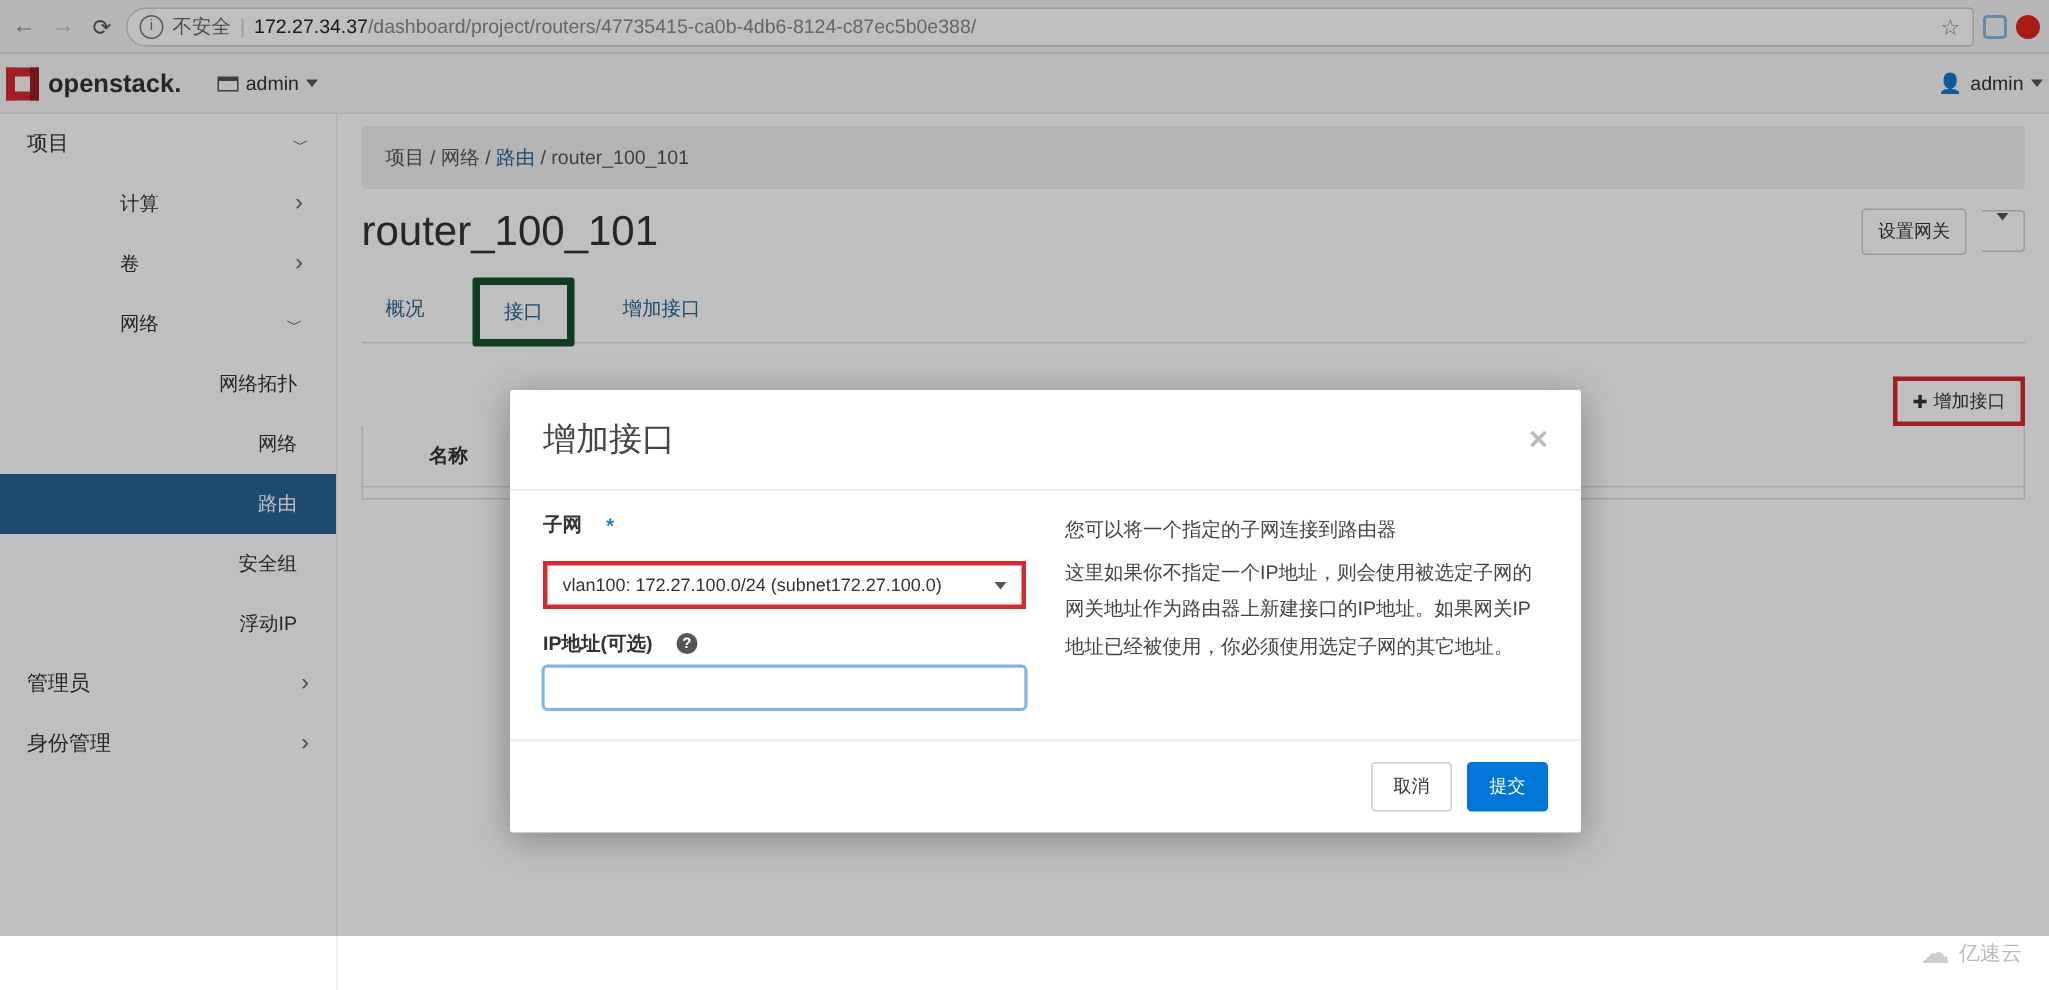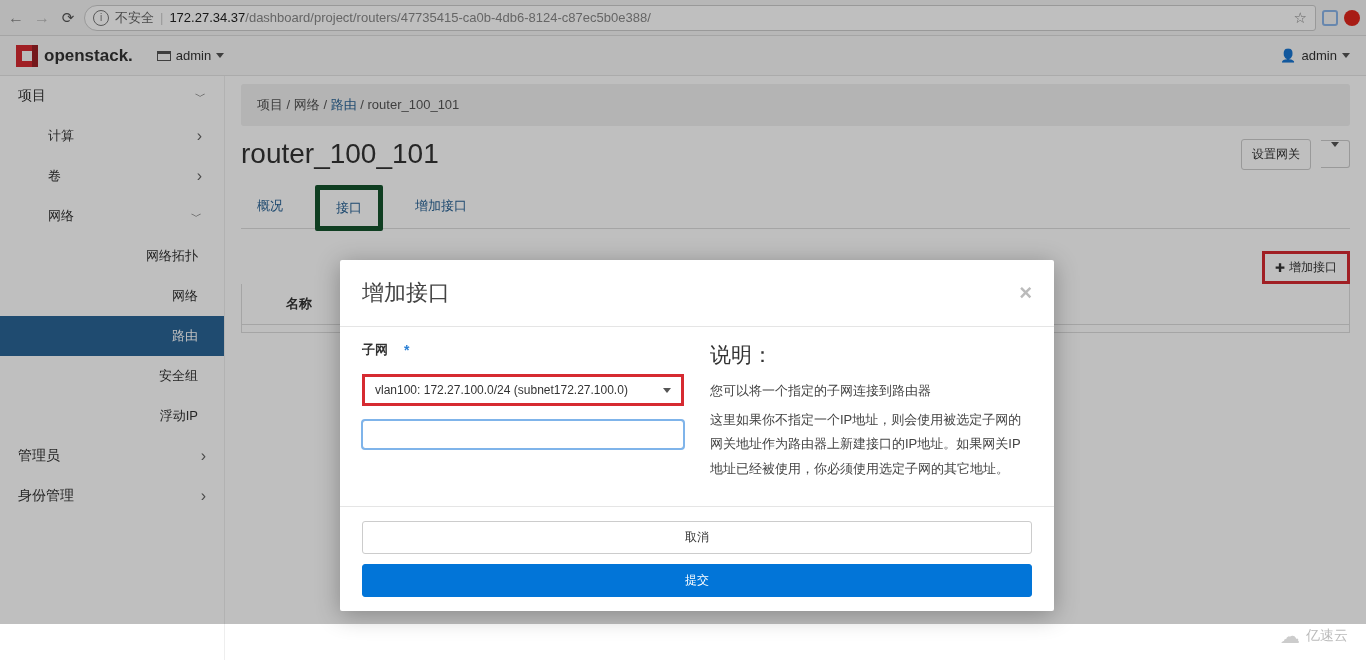--- a/index.html
+++ b/index.html
@@ -9,39 +9,39 @@
 .nav-arrow.disabled{color:#bbb;}
 .reload { width:20px; height:20px; color:#555; display:flex; align-items:center; justify-content:center; font-size:15px;}
 .url-bar { flex:1; height:26px; border:1px solid #ccc; border-radius:13px 3px 3px 13px; background:#fff; display:flex; align-items:center; padding:0 8px; gap:6px; font-size:13px; color:#333;}
 .info-icn{width:16px;height:16px;border:1px solid #777;border-radius:50%;display:flex;align-items:center;justify-content:center;font-size:10px;color:#777;}
 .insecure{color:#666;}
 .url-text{flex:1;color:#222;}
 .url-text .faded{color:#888;}
 .star{color:#888; font-size:15px;}
 .ext-icn{width:16px;height:16px;display:inline-block;border-radius:50%;}
 
-.topbar { height:40px; background:#f8f8f8; border-bottom:1px solid #e5e5e5; display:flex; align-items:center; padding:0 16px; gap:16px;}
+.topbar { height:40px; background:#f8f8f8; border-bottom:1px solid #e5e5e5; display:flex; align-items:center; padding:0 4px; gap:16px;}
 .os-logo{display:flex;align-items:center;gap:6px;font-weight:bold;font-size:17px;color:#333;}
 .os-mark{width:22px;height:22px;position:relative;}
 .os-mark span{position:absolute;background:#d62a31;}
 .os-mark .a{left:0;top:0;width:6px;height:22px;}
 .os-mark .b{left:0;top:0;width:22px;height:6px;}
 .os-mark .c{left:0;bottom:0;width:22px;height:6px;}
 .os-mark .d{right:0;top:0;width:6px;height:22px;background:#9c2126;}
 .proj-sel{display:flex;align-items:center;gap:5px;padding:4px 8px;color:#333;}
 .domain-icn{width:14px;height:10px;border:1px solid #555;border-top-width:3px;}
 .caret{width:0;height:0;border-left:4px solid transparent;border-right:4px solid transparent;border-top:5px solid #555;}
 .spacer{flex:1;}
 .user-sel{display:flex;align-items:center;gap:5px;color:#333;}
 
 .layout{display:flex;height:584px;}
 .sidebar{width:225px;background:#fff;border-right:1px solid #eee;}
 .sb-item{display:flex;align-items:center;justify-content:space-between;padding:11px 18px;color:#333;cursor:pointer;}
 .sb-item.l1{font-size:14px;}
-.sb-item.l2{padding-left:48px;padding-right:22px;gap:12px;}
+.sb-item.l2{padding-left:80px;padding-right:22px;gap:12px;}
 .sb-item.l3{padding-left:0;padding-right:26px;justify-content:flex-end;}
 .sb-item.active{background:#2a6496;color:#fff;}
 .chev{font-size:11px;color:#666;}
 .chev.down::before{content:"﹀";}
 .chev.right::before{content:"›";font-size:16px;}
 
 .main{flex:1;padding:8px 16px;position:relative;}
 .crumb{background:#f0f0f0;border-radius:3px;padding:12px 16px;color:#555;font-size:13px;}
 .crumb a{color:#2a6496;text-decoration:none;}
 .title-row{display:flex;align-items:center;margin-top:12px;gap:10px;}
@@ -65,21 +65,21 @@
 .modal-close{color:#bbb;font-size:22px;cursor:pointer;font-weight:bold;}
 .modal-body{display:flex;padding:14px 22px 20px;gap:26px;}
 .mcol{flex:1;}
 .flabel{font-size:13px;font-weight:bold;color:#333;display:flex;align-items:center;gap:16px;margin-bottom:6px;}
 .req{color:#2a7fd4;font-size:14px;}
 .help-icn{width:14px;height:14px;border-radius:50%;background:#555;color:#fff;font-size:10px;display:flex;align-items:center;justify-content:center;font-weight:bold;}
 .sel{border:3px solid #d62a31;padding:6px 10px;display:flex;align-items:center;justify-content:space-between;font-size:12px;color:#333;width:100%;background:#fff;margin-top:15px;}
 .inp{border:1px solid #ccc;border-radius:3px;padding:6px 8px;width:100%;outline:2px solid #7fb4ea;outline-offset:-1px;font-size:13px;}
 .desc-title{font-size:21px;color:#333;margin-bottom:10px;}
 .desc-p{font-size:13px;color:#444;line-height:1.9;margin-bottom:4px;}
-.modal-foot{border-top:1px solid #e5e5e5;padding:14px 22px;display:flex;justify-content:flex-end;gap:10px;flex-direction:column;}
+.modal-foot{border-top:1px solid #e5e5e5;padding:14px 22px;display:flex;justify-content:flex-end;gap:10px;}
 .btn-primary{background:#0275d8;border-color:#0275d8;color:#fff;padding:7px 14px;}
 .btn-default{padding:7px 14px;}
 
 .watermark{position:fixed;right:18px;bottom:12px;display:flex;align-items:center;gap:6px;color:#bbb;font-size:14px;}
 .wm-cloud{font-size:20px;color:#ccc;}
 </style>
 </head>
 <body>
 
 <div class="browser-bar">
@@ -207,24 +207,27 @@
     <div class="mcol">
       <div class="flabel">
           <span>子网</span>
           <span class="req">*</span>
         </div>
       <div class="sel">
         <span>vlan100: 172.27.100.0/24 (subnet172.27.100.0)</span>
         <span class="caret"></span>
       </div>
       <div style="height:14px"></div>
+      <div class="flabel">
+          <span>IP地址(可选)</span>
+          <span class="help-icn">?</span>
+        </div>
       <input class="inp" value="" style="">
     </div>
     <div class="mcol">
-      <div class="desc-title">说明：</div>
       <div class="desc-p">您可以将一个指定的子网连接到路由器</div>
       <div class="desc-p">这里如果你不指定一个IP地址，则会使用被选定子网的网关地址作为路由器上新建接口的IP地址。如果网关IP地址已经被使用，你必须使用选定子网的其它地址。</div>
     </div>
   </div>
   <div class="modal-foot">
     <button class="btn btn-default">取消</button>
     <button class="btn btn-primary">提交</button>
   </div>
 </div>
 

